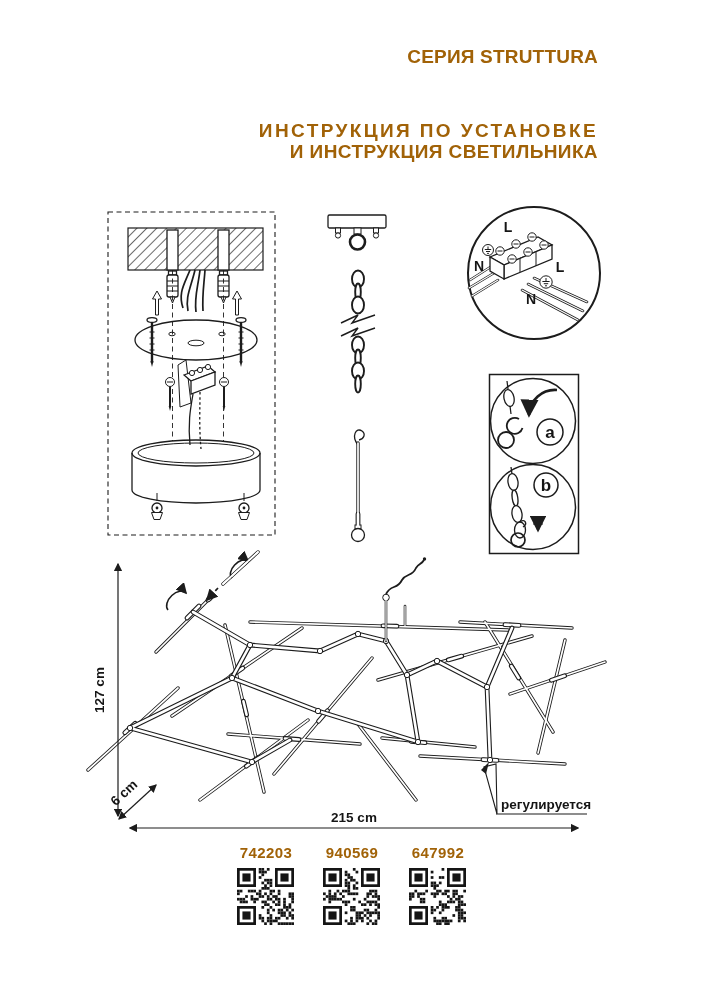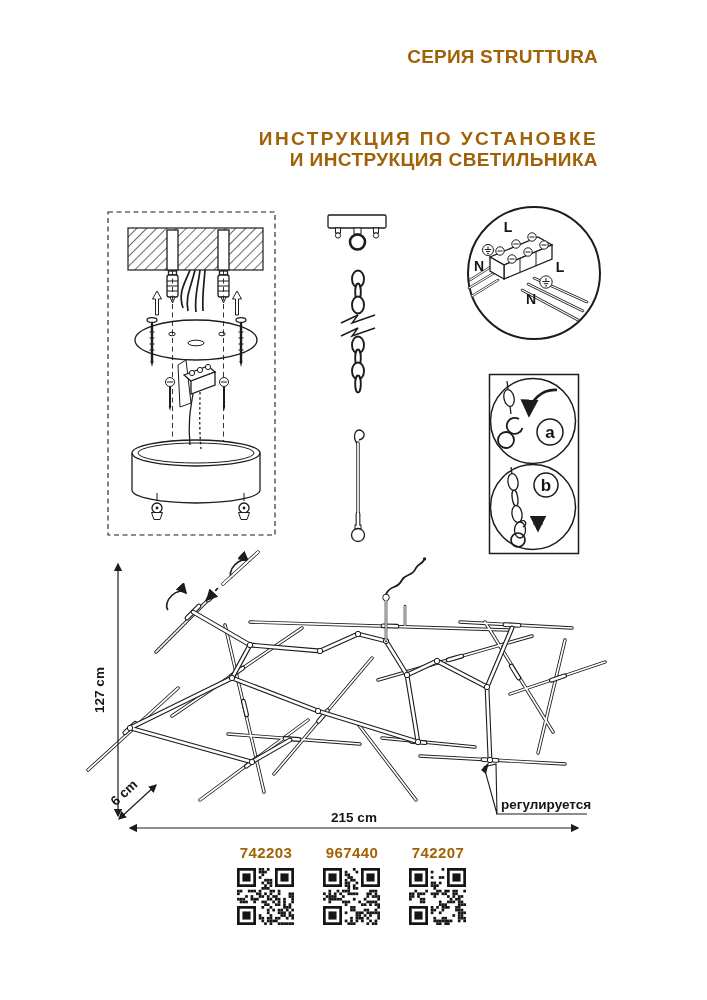--- a/index.html
+++ b/index.html
@@ -1,21 +1,21 @@
 <!DOCTYPE html>
 <html><head>
 <meta charset="utf-8">
 <style>
   html,body{margin:0;padding:0;background:#e8e8e8;}
   .page{position:relative;width:707px;height:1000px;background:#ffffff;margin:0 auto;
         font-family:"Liberation Sans",sans-serif;color:#a16207;overflow:hidden;}
   .hdr{position:absolute;top:44px;right:109px;text-align:right;
        font-size:19px;font-weight:700;line-height:25px;letter-spacing:.2px;}
   .doc-title{position:absolute;top:120px;right:109px;text-align:right;
-       font-size:19px;font-weight:700;line-height:21px;margin-top:8px;}
+       font-size:19px;font-weight:700;line-height:21px;}
   .doc-title .t1{letter-spacing:2.4px;}
   .doc-title .t2{letter-spacing:.4px;}
   svg{position:absolute;overflow:visible;}
   svg text{font-family:"Liberation Sans",sans-serif;fill:#151515;}
   .ln{stroke:#1c1c1c;stroke-width:1.3;fill:none;}
   .lnf{stroke:#1c1c1c;stroke-width:1.3;fill:#fff;}
   .thin{stroke-width:1;}
   .tube-w{stroke:#1c1c1c;stroke-width:4.8;stroke-linecap:round;fill:none;}
   .core-w{stroke:#fff;stroke-width:2.6;stroke-linecap:round;fill:none;}
   .tube-n{stroke:#1c1c1c;stroke-width:3.4;stroke-linecap:round;fill:none;}
@@ -550,21 +550,21 @@
             <rect x="5.4" y="5.4" width="8.100000000000001" height="8.100000000000001" fill="#151515"></rect>
             <rect x="37.800000000000004" y="0" width="18.900000000000002" height="18.900000000000002" fill="#151515"></rect>
             <rect x="40.5" y="2.7" width="13.5" height="13.5" fill="#fff"></rect>
             <rect x="43.2" y="5.4" width="8.100000000000001" height="8.100000000000001" fill="#151515"></rect>
             <rect x="0" y="37.800000000000004" width="18.900000000000002" height="18.900000000000002" fill="#151515"></rect>
             <rect x="2.7" y="40.5" width="13.5" height="13.5" fill="#fff"></rect>
             <rect x="5.4" y="43.2" width="8.100000000000001" height="8.100000000000001" fill="#151515"></rect>
           </svg></div>
     </div>
     <div class="qr-col">
-      <span class="qr-label">967440</span>
+      <span class="qr-label">940569</span>
       <div class="qr"><svg viewBox="0 0 56.7 56.7" width="57" height="57" style="position: static;">
             <rect x="0" y="0" width="56.7" height="56.7" fill="#fff"></rect>
             <rect x="29.700000000000003" y="0" width="2.7" height="2.7" fill="#151515"></rect>
             <rect x="21.6" y="2.7" width="2.7" height="2.7" fill="#151515"></rect>
             <rect x="32.400000000000006" y="2.7" width="2.7" height="2.7" fill="#151515"></rect>
             <rect x="21.6" y="5.4" width="2.7" height="2.7" fill="#151515"></rect>
             <rect x="24.3" y="5.4" width="2.7" height="2.7" fill="#151515"></rect>
             <rect x="24.3" y="8.100000000000001" width="2.7" height="2.7" fill="#151515"></rect>
             <rect x="27" y="8.100000000000001" width="2.7" height="2.7" fill="#151515"></rect>
             <rect x="21.6" y="10.8" width="2.7" height="2.7" fill="#151515"></rect>
@@ -676,21 +676,21 @@
             <rect x="5.4" y="5.4" width="8.100000000000001" height="8.100000000000001" fill="#151515"></rect>
             <rect x="37.800000000000004" y="0" width="18.900000000000002" height="18.900000000000002" fill="#151515"></rect>
             <rect x="40.5" y="2.7" width="13.5" height="13.5" fill="#fff"></rect>
             <rect x="43.2" y="5.4" width="8.100000000000001" height="8.100000000000001" fill="#151515"></rect>
             <rect x="0" y="37.800000000000004" width="18.900000000000002" height="18.900000000000002" fill="#151515"></rect>
             <rect x="2.7" y="40.5" width="13.5" height="13.5" fill="#fff"></rect>
             <rect x="5.4" y="43.2" width="8.100000000000001" height="8.100000000000001" fill="#151515"></rect>
           </svg></div>
     </div>
     <div class="qr-col">
-      <span class="qr-label">742207</span>
+      <span class="qr-label">647992</span>
       <div class="qr"><svg viewBox="0 0 56.7 56.7" width="57" height="57" style="position: static;">
             <rect x="0" y="0" width="56.7" height="56.7" fill="#fff"></rect>
             <rect x="32.400000000000006" y="0" width="2.7" height="2.7" fill="#151515"></rect>
             <rect x="21.6" y="2.7" width="2.7" height="2.7" fill="#151515"></rect>
             <rect x="21.6" y="8.100000000000001" width="2.7" height="2.7" fill="#151515"></rect>
             <rect x="29.700000000000003" y="8.100000000000001" width="2.7" height="2.7" fill="#151515"></rect>
             <rect x="32.400000000000006" y="8.100000000000001" width="2.7" height="2.7" fill="#151515"></rect>
             <rect x="21.6" y="13.5" width="2.7" height="2.7" fill="#151515"></rect>
             <rect x="24.3" y="13.5" width="2.7" height="2.7" fill="#151515"></rect>
             <rect x="29.700000000000003" y="13.5" width="2.7" height="2.7" fill="#151515"></rect>

